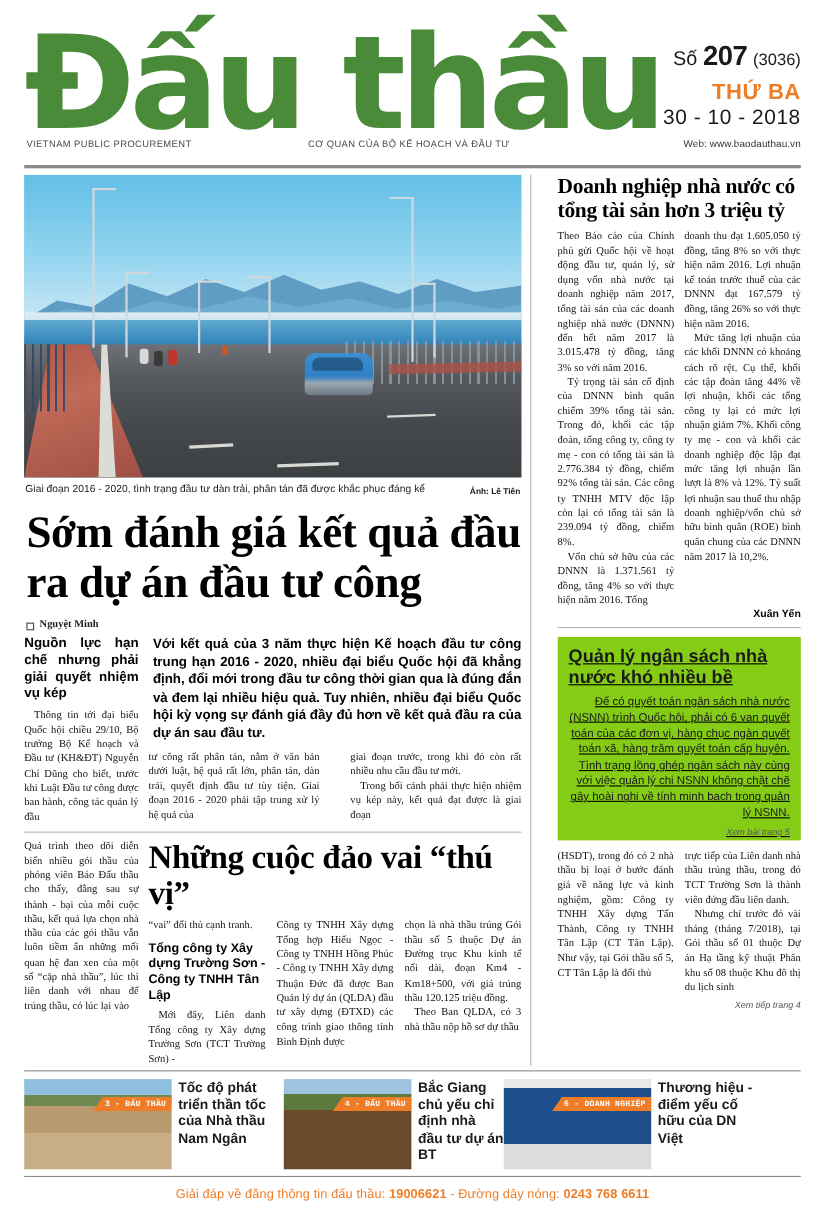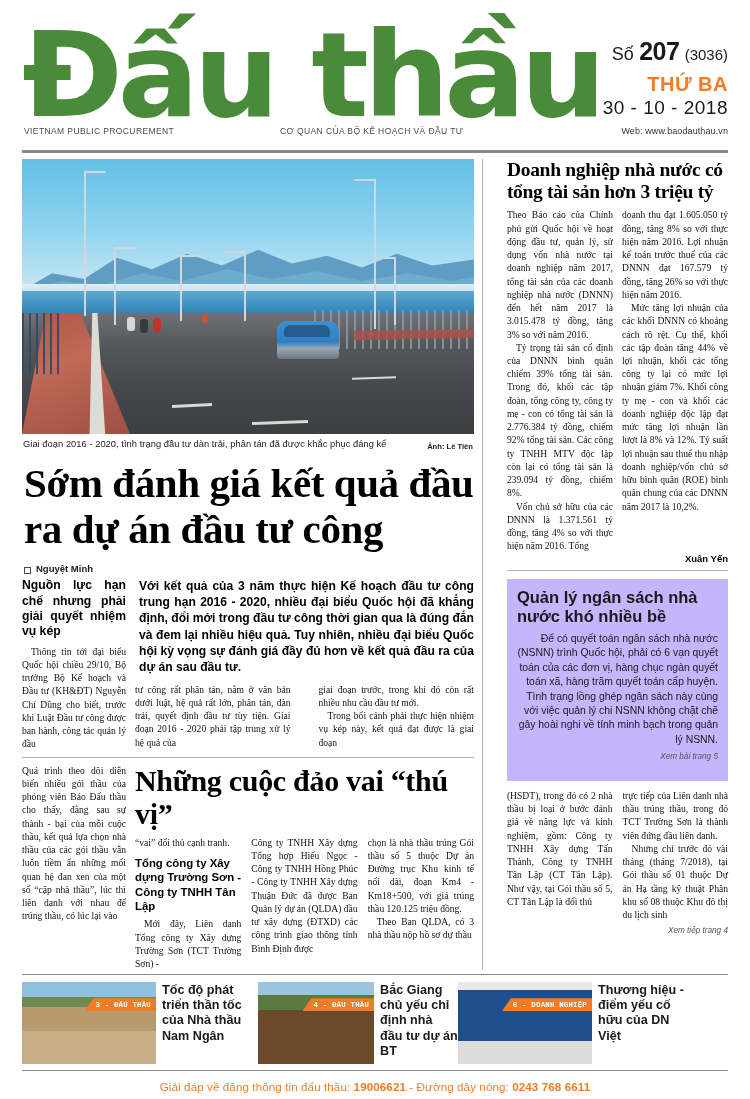--- a/index.html
+++ b/index.html
@@ -133,21 +133,21 @@
     line-height: 1.13;
     color: #000;
     letter-spacing: -0.4px;
     margin-top: 9px;
     padding-left: 2px;
   }
 
   .byline {
     display:flex; align-items:flex-end; gap:5px;
     margin-top: 11px; padding-left: 2px;
-    font-size: 9.5px; font-weight: bold; color:#1a1a1a;
+    font-size: 9.5px; font-weight: bold; color:#1a1a1a;font-family:Liberation Serif, serif;
   }
   .byline .sq {
     width:7px; height:7px; border:1px solid #444; display:inline-block;
   }
 
   
   .s1 { display:flex; margin-top: 4px; }
   .s1-c1 { width: 113px; padding-right: 9px; }
   .s1-rest { width: 339px; }
   .sub-head {
@@ -193,21 +193,21 @@
   
   .r-head-1 {
     font-family:"Liberation Serif", serif; font-weight:bold;
     font-size:19.5px; line-height:1.14; color:#000; letter-spacing:-0.3px;
   }
   .r-cols { display:flex; gap:9px; margin-top:5px; }
   .r-cols > div { flex:1; }
   .sig { font-size:9.5px; font-weight:bold; text-align:right; color:#000; }
 
   .panel {
-    background:#c4b5fd; padding:9px 10px 20px 10px; margin-top:8px;
+    background:#84cc16; padding:9px 10px 3px 10px; margin-top:8px;text-decoration:underline;
   }
   .r-head-2 {
     font-size:16.5px; font-weight:bold; line-height:1.17; color:#1a1a1a;
   }
   .panel-body {
     font-size:10.4px; line-height:1.38; color:#1a1a1a; margin-top:6px; text-align:right;
   }
   .panel-jump { font-size:8.2px; font-style:italic; color:#555; text-align:right; margin-top:5px; }
 
   

